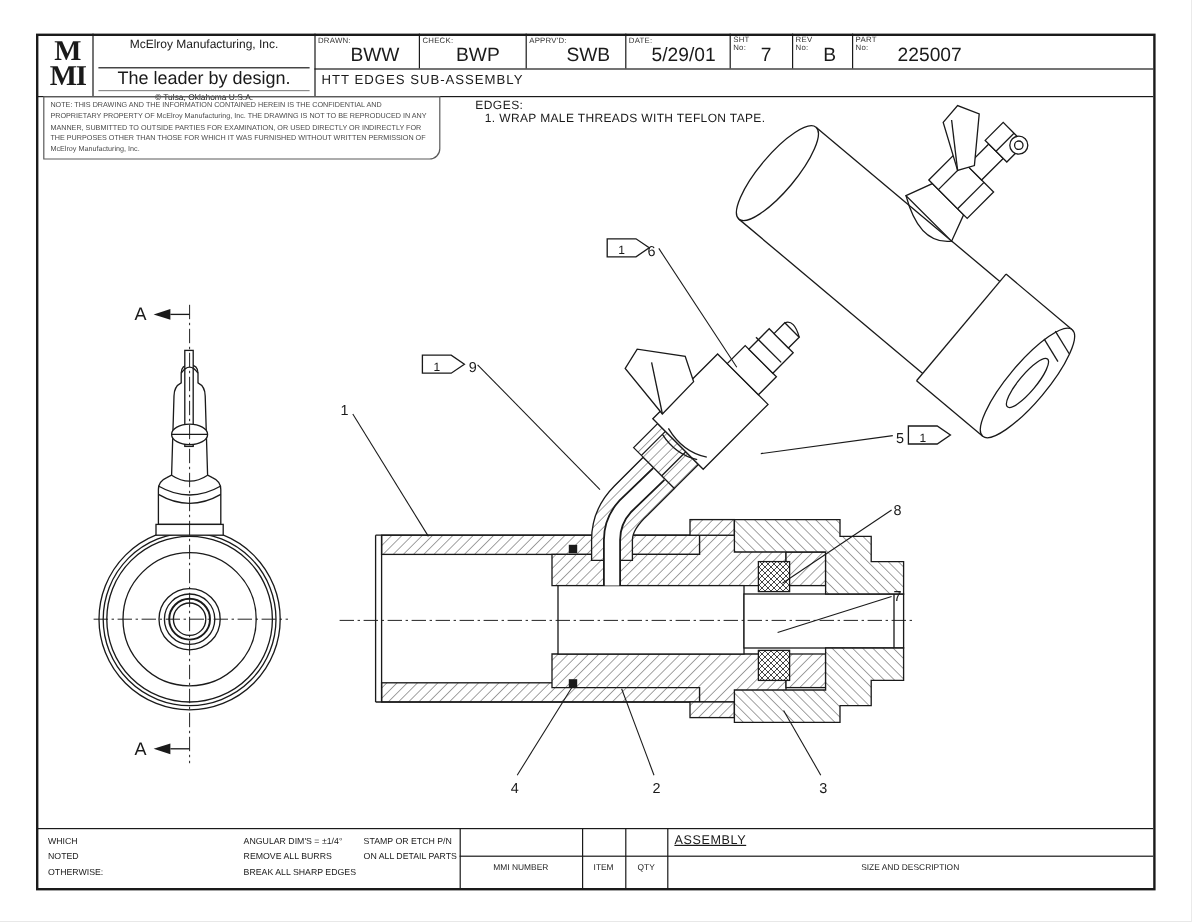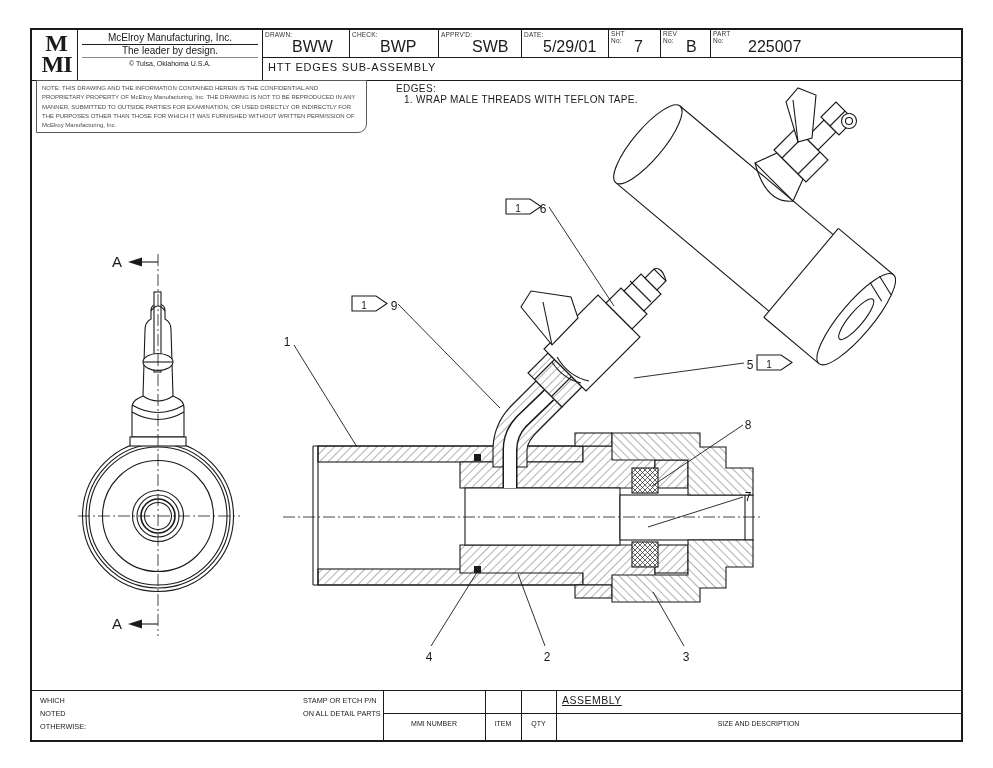--- a/index.html
+++ b/index.html
@@ -10,22 +10,22 @@
   .hline{position:absolute;height:1px;background:#1a1a1a;}
   .vline{position:absolute;width:1px;background:#1a1a1a;}
   .lbl{position:absolute;font-size:6.5px;color:#333;letter-spacing:.2px;white-space:nowrap;}
   .val{position:absolute;font-size:16px;white-space:nowrap;}
   .title-text{position:absolute;font-size:11px;letter-spacing:.8px;white-space:nowrap;}
   .logo{position:absolute;left:38px;top:31px;width:37px;height:47px;text-align:center;
         font-family:"Liberation Serif",serif;font-weight:900;line-height:1;}
   .logo .l1{font-size:24px;display:block;}
   .logo .l2{font-size:24px;display:block;margin-top:-3px;letter-spacing:-1px;}
   .company{position:absolute;left:82px;top:32px;width:176px;text-align:center;}
-  .company .c1{display:block;font-size:10px;border-bottom:1px solid #1a1a1a;padding-bottom:1px;white-space:nowrap;}
-  .company .c2{display:block;font-size:10px;border-bottom:1px solid #8a8a8a;padding-bottom:1px;white-space:nowrap;}
+  .company .c1{display:block;font-size:10px;border-bottom:1px solid #1a1a1a;padding-bottom:13px;white-space:nowrap;}
+  .company .c2{display:block;font-size:15px;border-bottom:1px solid #8a8a8a;padding-bottom:1px;white-space:nowrap;}
   .company .c3{display:block;font-size:7px;margin-top:2px;white-space:nowrap;}
   .prop{position:absolute;left:36px;top:80px;width:331px;height:53px;border:1px solid #5a5a5a;
         border-radius:0 0 9px 0;box-sizing:border-box;padding:3px 5px;
         font-size:6px;line-height:1.55;color:#4a4a4a;}
   .notes-h{position:absolute;left:396px;top:83px;font-size:10px;letter-spacing:.4px;}
   .notes-i{position:absolute;left:404px;top:94px;font-size:10px;letter-spacing:.3px;white-space:nowrap;}
   .ft{position:absolute;font-size:7.3px;line-height:13px;white-space:nowrap;}
   .fh{position:absolute;font-size:7px;text-align:center;white-space:nowrap;}
   .assembly{position:absolute;left:562px;top:694px;font-size:10.5px;letter-spacing:.5px;text-decoration:underline;}
   svg text{font-family:"Liberation Sans",sans-serif;fill:#1a1a1a;}
@@ -272,20 +272,25 @@
   <div class="prop">NOTE: THIS DRAWING AND THE INFORMATION CONTAINED HEREIN IS THE CONFIDENTIAL AND PROPRIETARY PROPERTY OF McElroy Manufacturing, Inc.  THE DRAWING IS NOT TO BE REPRODUCED IN ANY MANNER, SUBMITTED TO OUTSIDE PARTIES FOR EXAMINATION, OR USED DIRECTLY OR INDIRECTLY FOR THE PURPOSES OTHER THAN THOSE FOR WHICH IT WAS FURNISHED WITHOUT WRITTEN PERMISSION OF McElroy Manufacturing, Inc.</div>
 
   <span class="notes-h">EDGES:</span>
   <span class="notes-i">1. WRAP MALE THREADS WITH TEFLON TAPE.</span>
 
   <div class="ft" style="left:40px;top:694px">
     <div>WHICH</div>
     <div>NOTED</div>
     <div>OTHERWISE:</div>
   </div>
+  <div class="ft" style="left:203px;top:694px">
+    <div>ANGULAR DIM'S = ±1/4°</div>
+    <div>REMOVE ALL BURRS</div>
+    <div>BREAK ALL SHARP EDGES</div>
+  </div>
   <div class="ft" style="left:303px;top:694px">
     <div>STAMP OR ETCH P/N</div>
     <div>ON ALL DETAIL PARTS</div>
   </div>
 
   <span class="assembly">ASSEMBLY</span>
   <div class="fh" style="left:383px;top:720px;width:102px">MMI NUMBER</div>
   <div class="fh" style="left:485px;top:720px;width:36px">ITEM</div>
   <div class="fh" style="left:521px;top:720px;width:35px">QTY</div>
   <div class="fh" style="left:556px;top:720px;width:405px">SIZE AND DESCRIPTION</div>

